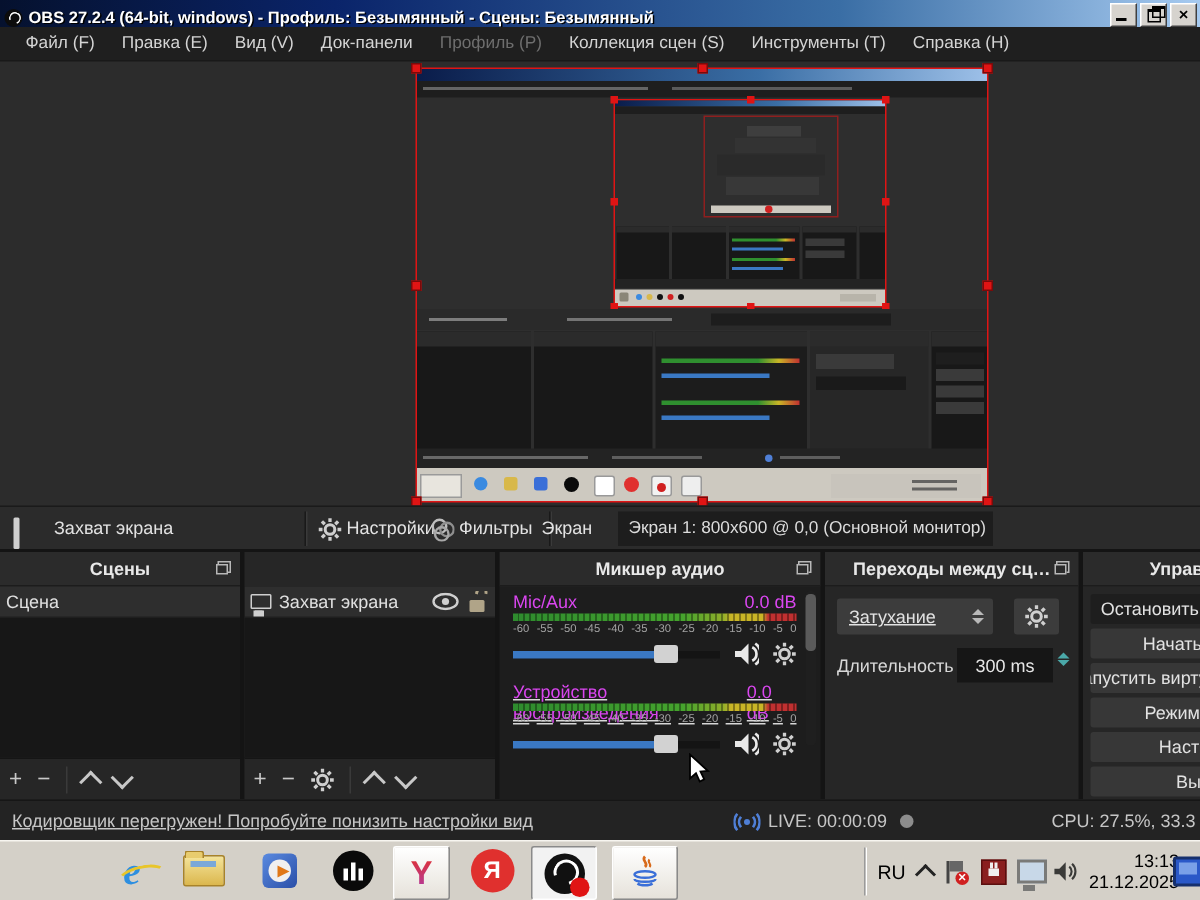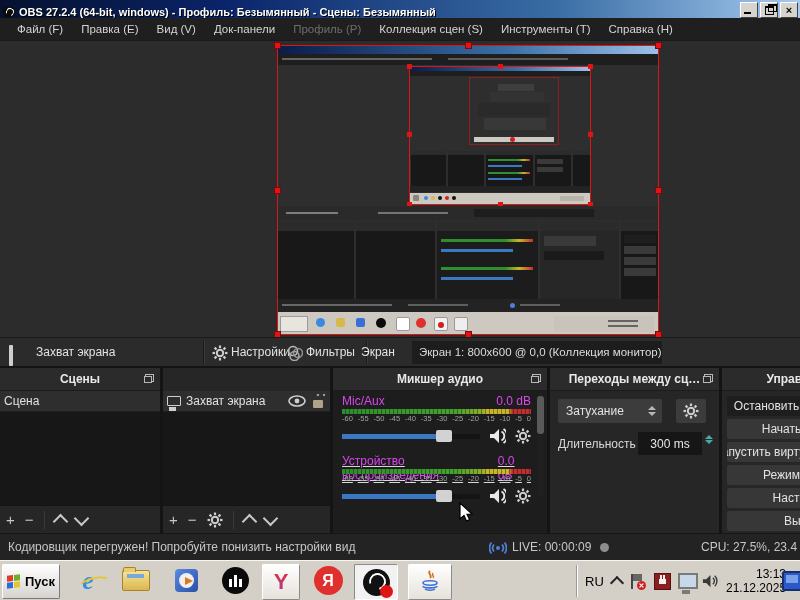--- a/index.html
+++ b/index.html
@@ -335,21 +335,21 @@
     <svg class="ico tb-icon" style="left:212px;top:7px;" width="16" height="16">
         <use href="#i-gear"></use>
       </svg>
     <span class="tb-text" style="left:231px;">Настройки</span>
     <svg class="ico tb-icon" style="left:287px;top:7px;" width="16" height="16">
         <use href="#i-filter"></use>
       </svg>
     <span class="tb-text" style="left:306px;">Фильтры</span>
     <span class="tb-sep" style="left:366px;"></span>
     <span class="tb-text" style="left:361px;">Экран</span>
-    <div class="tb-combo">Экран 1: 800x600 @ 0,0 (Коллекция монитор)</div>
+    <div class="tb-combo">Экран 1: 800x600 @ 0,0 (Основной монитор)</div>
   </div>
 
   <div class="docks-bg">
 
     <div class="dock" style="left:0;width:160px;">
       <div class="dock-header">
         <span>Сцены</span>
         <span class="popout"></span>
       </div>
       <div class="dock-list">
@@ -467,21 +467,21 @@
       <div class="mix-scroll">
           <div class="mix-thumb"></div>
         </div>
     </div>
 
     <div class="dock" style="left:550px;width:169px;">
       <div class="dock-header">
         <span>Переходы между сц…</span>
         <span class="popout"></span>
       </div>
-      <div class="combo" style="left:8px;top:31px;width:104px;height:24px;">
+      <div class="combo" style="left:8px;top:31px;width:104px;height:24px;text-decoration:underline;">
         <span>Затухание</span>
         <span class="combo-arrows">
             <span class="tri-up"></span>
             <span class="tri-down"></span>
           </span>
       </div>
       <div class="sq-btn" style="left:126px;top:31px;width:30px;height:24px;">
         <svg class="ico" width="16" height="16">
             <use href="#i-gear"></use>
           </svg>
@@ -515,39 +515,30 @@
       <div class="ctl-btn" style="top:120px;">
           <span>Настройки</span>
         </div>
       <div class="ctl-btn" style="top:143px;">
           <span>Выход</span>
         </div>
     </div>
   </div>
 
   <div class="statusbar">
-    <span class="st" style="left:8px;">Кодировщик перегружен! Попробуйте понизить настройки вид</span>
+    <span class="st" style="left:8px;text-decoration:underline;">Кодировщик перегружен! Попробуйте понизить настройки вид</span>
     <svg class="ico" style="position:absolute;left:489px;top:7px;" width="18" height="14">
         <use href="#i-live"></use>
       </svg>
     <span class="st" style="left:512px;">LIVE: 00:00:09</span>
     <span class="rec-dot" style="left:600px;"></span>
-    <span class="st" style="left:701px;">CPU: 27.5%, 23.4</span>
+    <span class="st" style="left:701px;">CPU: 27.5%, 33.3</span>
   </div>
 
   <div class="taskbar">
-    <div class="start-btn">
-      <span class="win-logo">
-        <i style="background:#e03c2a"></i>
-          <i style="background:#6fae2a"></i>
-          <i style="background:#2a6fd8"></i>
-          <i style="background:#e8c52a"></i>
-      </span>
-      <span class="start-label">Пуск</span>
-    </div>
     <span class="ql" style="left:72px;width:32px;height:33px;">
       <span class="ie-e">e<span class="ie-ring"></span></span>
     </span>
     <span class="ql" style="left:120px;width:32px;height:33px;">
         <span class="folder-ic"></span>
       </span>
     <span class="ql" style="left:170px;width:32px;height:33px;">
         <span class="wmp-ic"></span>
       </span>
     <span class="ql" style="left:219px;width:32px;height:33px;">

